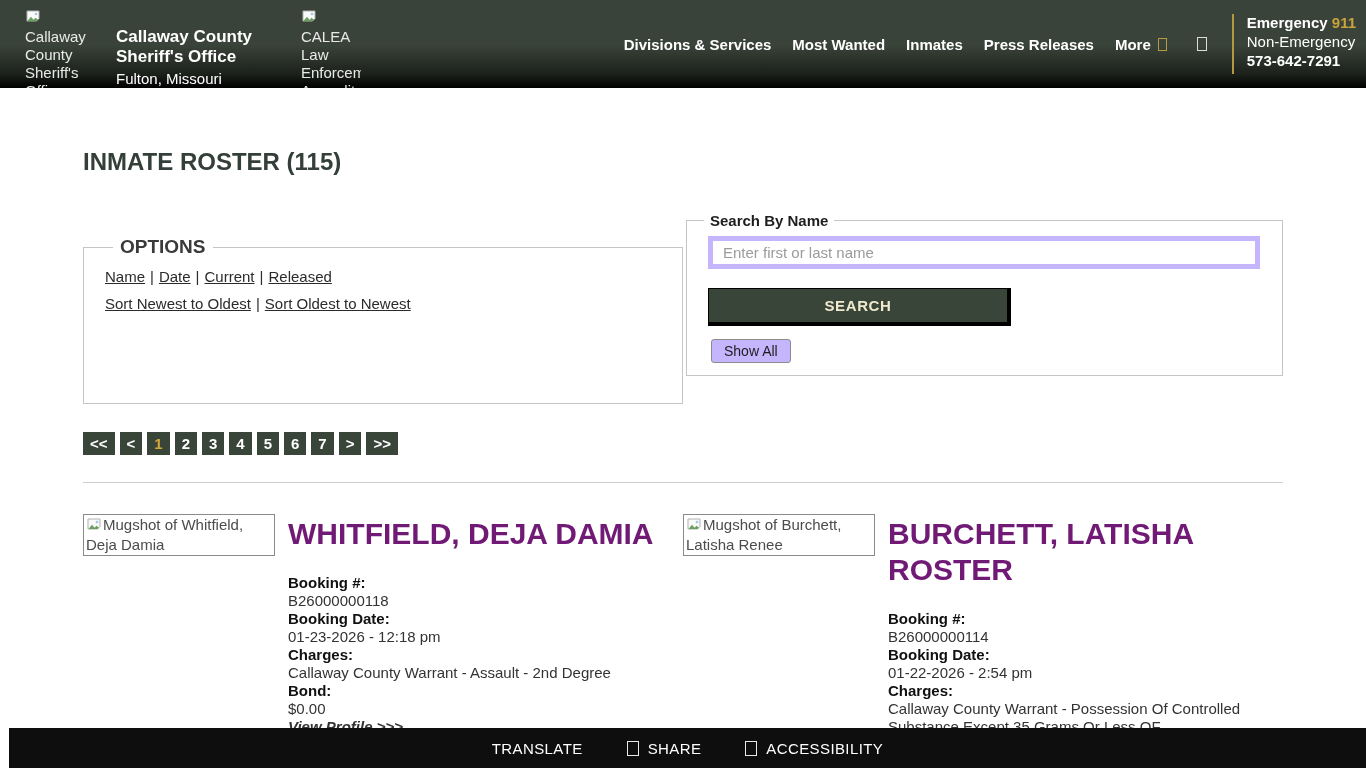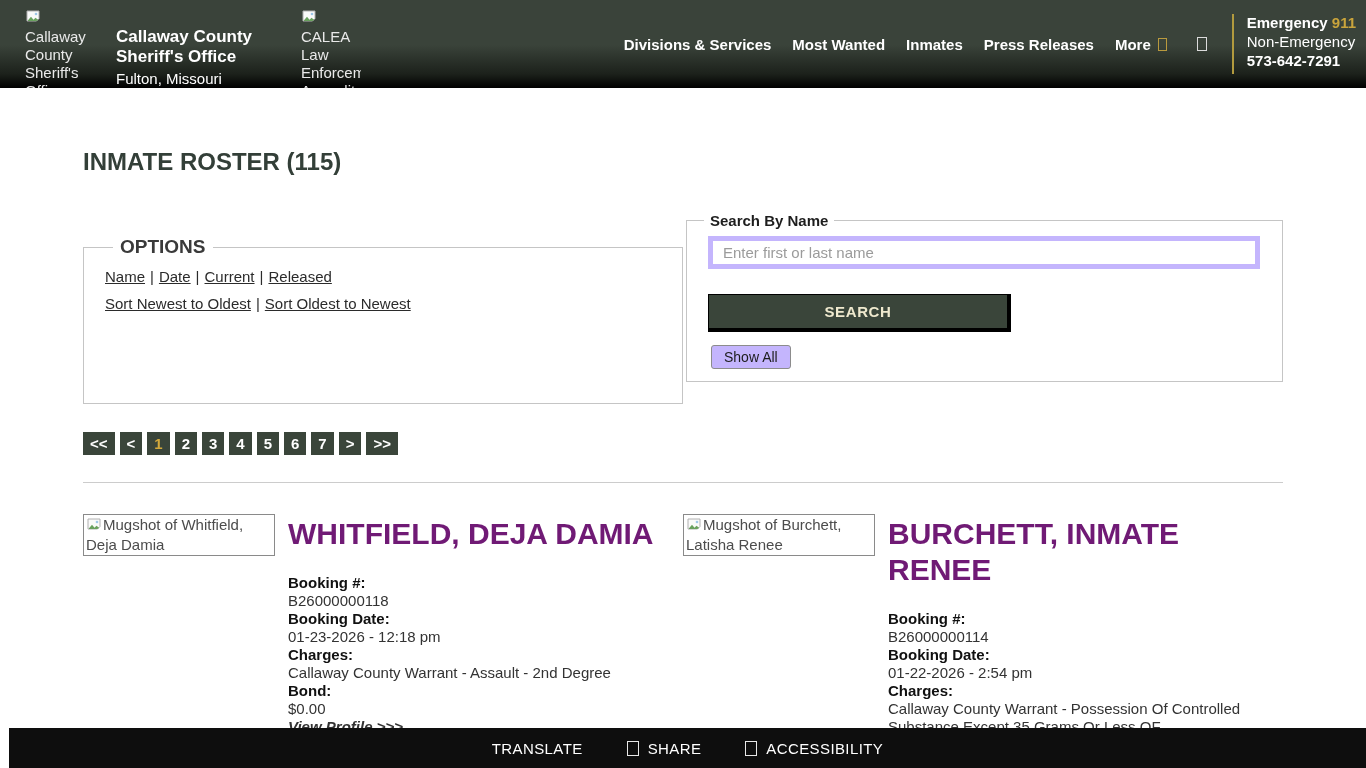--- a/index.html
+++ b/index.html
@@ -48,21 +48,21 @@
   .sep { margin:0 5px; color:#2b2b2b; }
 
   .search-box { flex:1; min-height:142px; padding-left:21px; padding-right:22px; }
   .search-box legend { font-size:15px; font-weight:bold; color:#1d1d1d; padding:0 6px; margin-left:-4px; }
   .name-input {
     width:100%; height:33px; margin-top:5px; border:5px solid #c4b5fd;
     font-size:15px; padding:0 10px; color:#222; font-family:"Liberation Sans", sans-serif;
   }
   .name-input::placeholder { color:#9b9b9b; }
   .search-btn {
-    display:block; margin-top:25px; width:303px; height:38px;
+    display:block; margin-top:19px; width:303px; height:38px;
     background:#3a453a; color:#efe9ce; font-weight:bold; font-size:15px; letter-spacing:0.6px;
     border:1px solid #000; border-right-width:4px; border-bottom-width:4px; cursor:pointer;
     font-family:"Liberation Sans", sans-serif;
   }
   .showall-btn {
     margin:13px 0 0 3px; font-size:14px; padding:3px 12px; color:#1c1c1c;
     background:#c4b5fd; border:1px solid #8c8c8c; border-radius:3px; cursor:pointer;
     font-family:"Liberation Sans", sans-serif;
   }
 
@@ -224,21 +224,21 @@
       <div class="mugshot broken-img">
         <span class="bi-icon">
           <svg width="16" height="16" viewBox="0 0 16 16">
             <path d="M2 3h12v7.5l-2.5 2.5H2z" fill="#fafafa" stroke="#b0b0b0"></path>
             <path d="M3 12.2l3-3.5 2.5 3 2-2 2.5 2V12l-1.7 1H3z" fill="#69a15e"></path>
             <circle cx="11" cy="6" r="1.3" fill="#9ec7e8"></circle>
           </svg>
         </span><span>Mugshot of Burchett, Latisha Renee</span>
       </div>
       <div class="inmate-info">
-        <h2 class="inmate-name">BURCHETT, INMATE RENEE</h2>
+        <h2 class="inmate-name">BURCHETT, LATISHA ROSTER</h2>
         <div class="detail-row">
           <span class="lbl">Booking #:</span>
           <span>B26000000114</span>
         </div>
         <div class="detail-row">
           <span class="lbl">Booking Date:</span>
           <span>01-22-2026 - 2:54 pm</span>
         </div>
         <div class="detail-row">
           <span class="lbl">Charges:</span>

